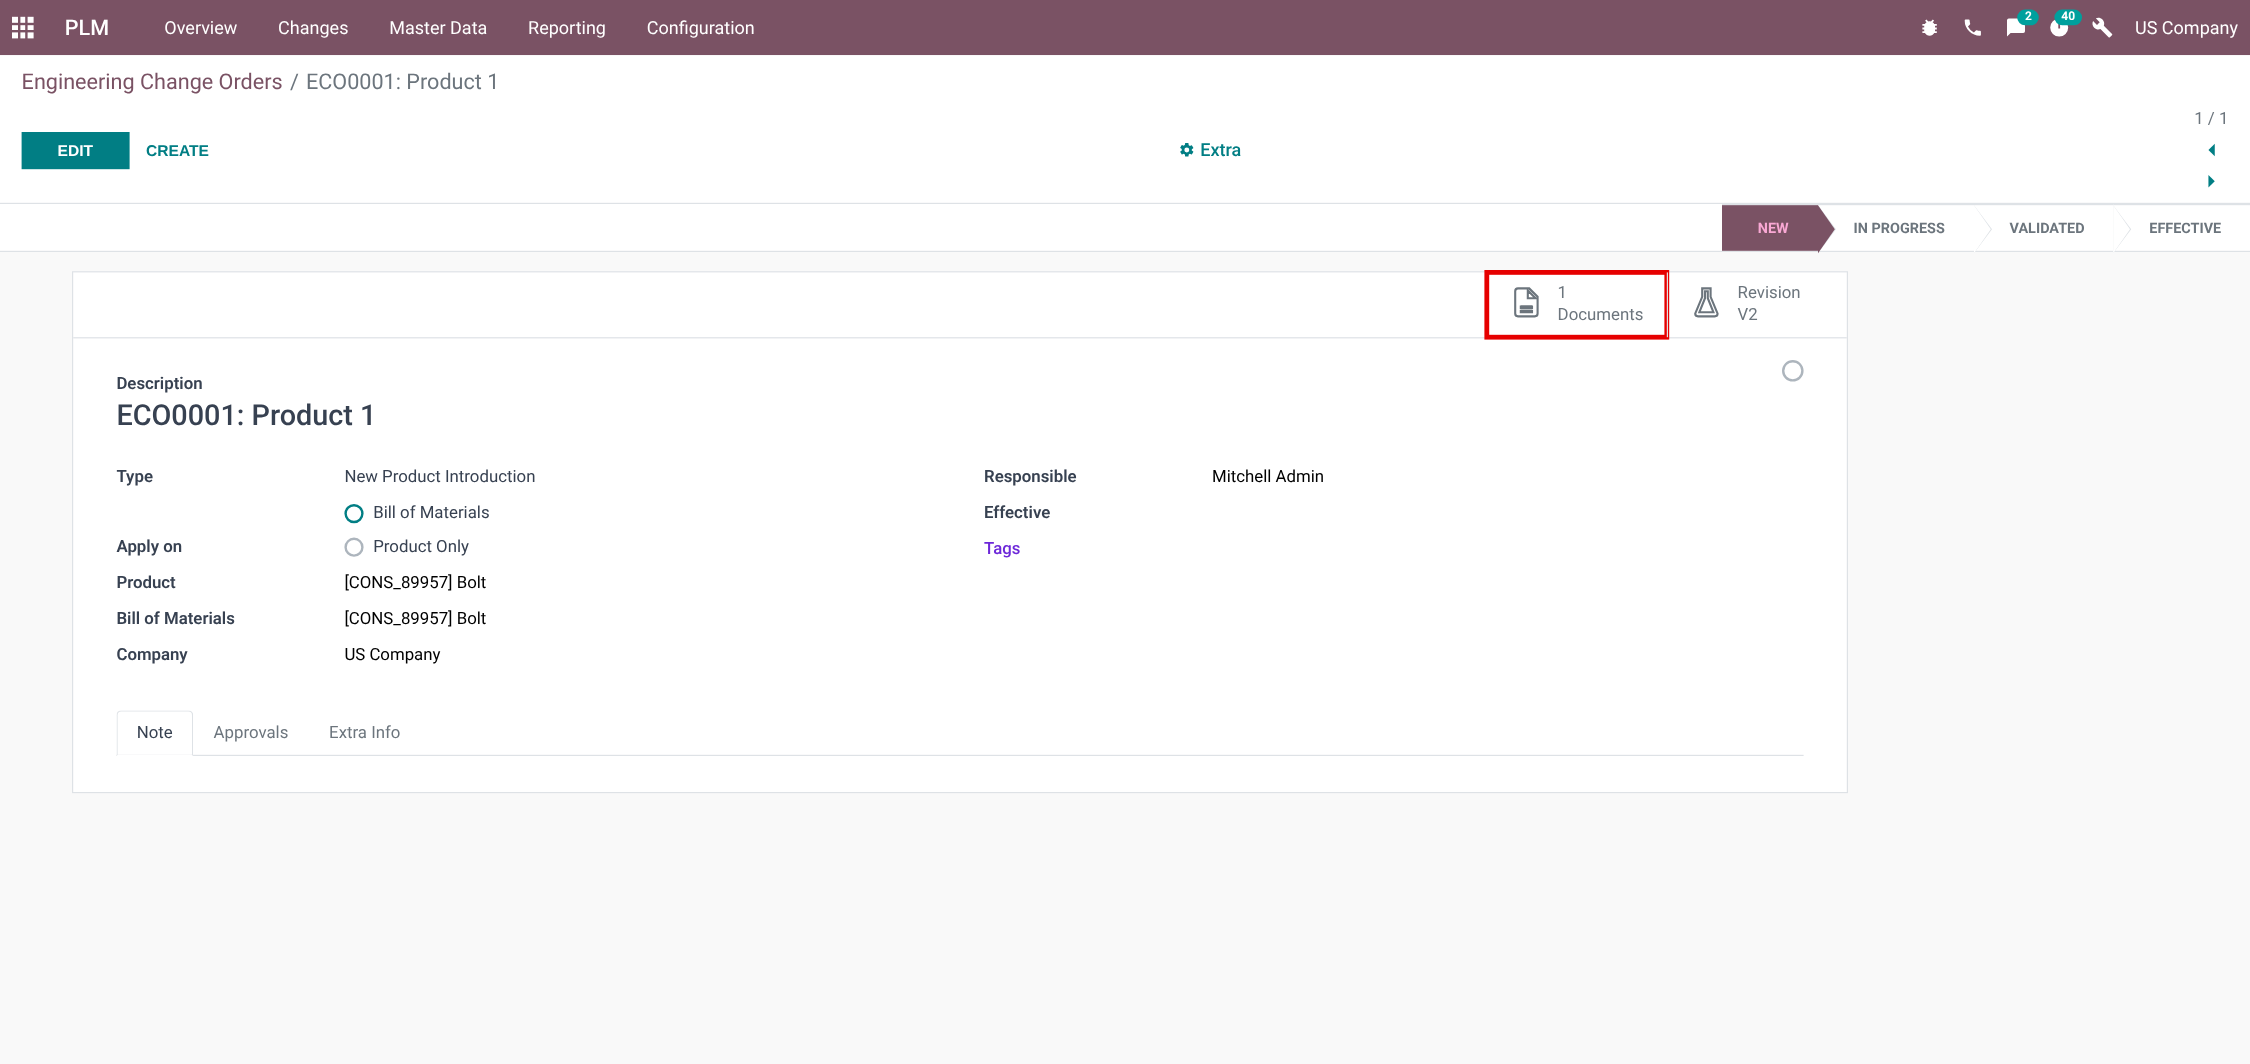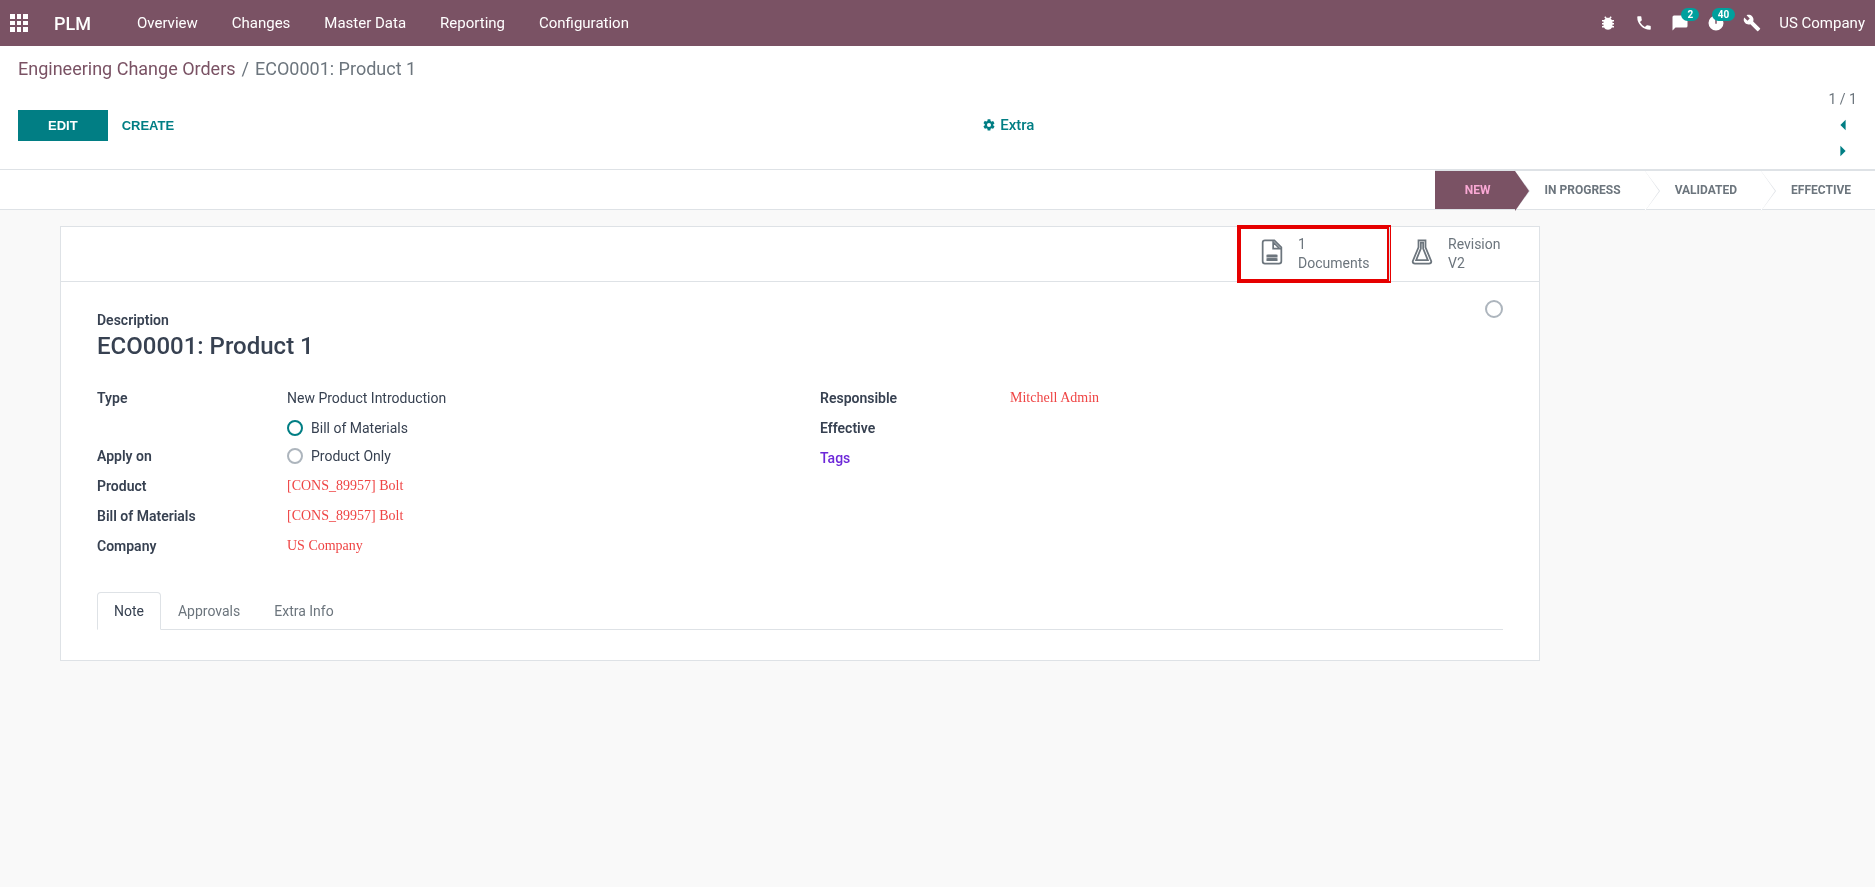--- a/index.html
+++ b/index.html
@@ -74,21 +74,21 @@
 .kanban-dot { position:absolute; top:18px; right:36px; width:18px; height:18px; border-radius:50%; border:2px solid #adb5bd; cursor:pointer; }
 .desc-label { font-size:14px; color:#374151; font-weight:600; margin-bottom:4px;}
 .desc-title { font-size:24px; color:#374151; font-weight:500; margin-bottom:30px;}
 
 .form-cols { display:flex; gap:40px; }
 .form-col { flex:1; }
 .form-row { display:flex; margin-bottom:14px; align-items:flex-end; }
 .form-label { width:190px; font-weight:600; font-size:14px; color:#374151; }
 .form-label.muted { color:#6d28d9; font-weight:500; }
 .form-value { flex:1; font-size:14px; color:#374151; }
-.link-value { color:#ef4444; cursor:pointer;font-family:Liberation Serif, serif; }
+.link-value { color:#000000; cursor:pointer; }
 .radio-group { display:flex; flex-direction:column; gap:12px; }
 .radio-item { display:flex; align-items:center; gap:8px; cursor:pointer; }
 .radio-circle { width:16px; height:16px; border-radius:50%; border:2px solid #adb5bd; display:inline-flex; align-items:center; justify-content:center; }
 .radio-circle.teal-ring { border-color:#017e84; }
 .radio-circle.selected { border-color:#017e84; }
 .radio-circle.selected::after { content:""; width:8px; height:8px; border-radius:50%; background:#017e84; }
 .radio-label { font-size:14px; color:#374151; }
 
 .tabs { display:flex; border-bottom:1px solid #dee2e6; margin-top:24px; }
 .tab { padding:10px 16px; font-size:14px; color:#6c757d; cursor:pointer; border:1px solid transparent; margin-bottom:-1px;}

